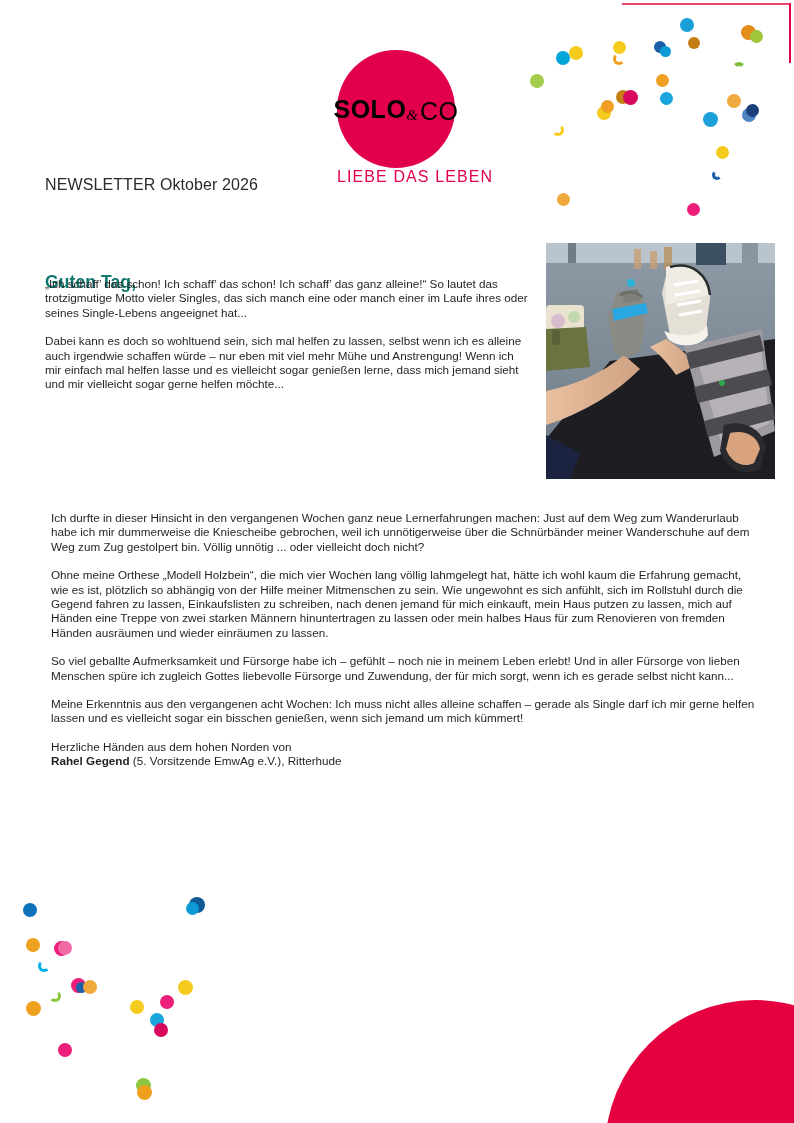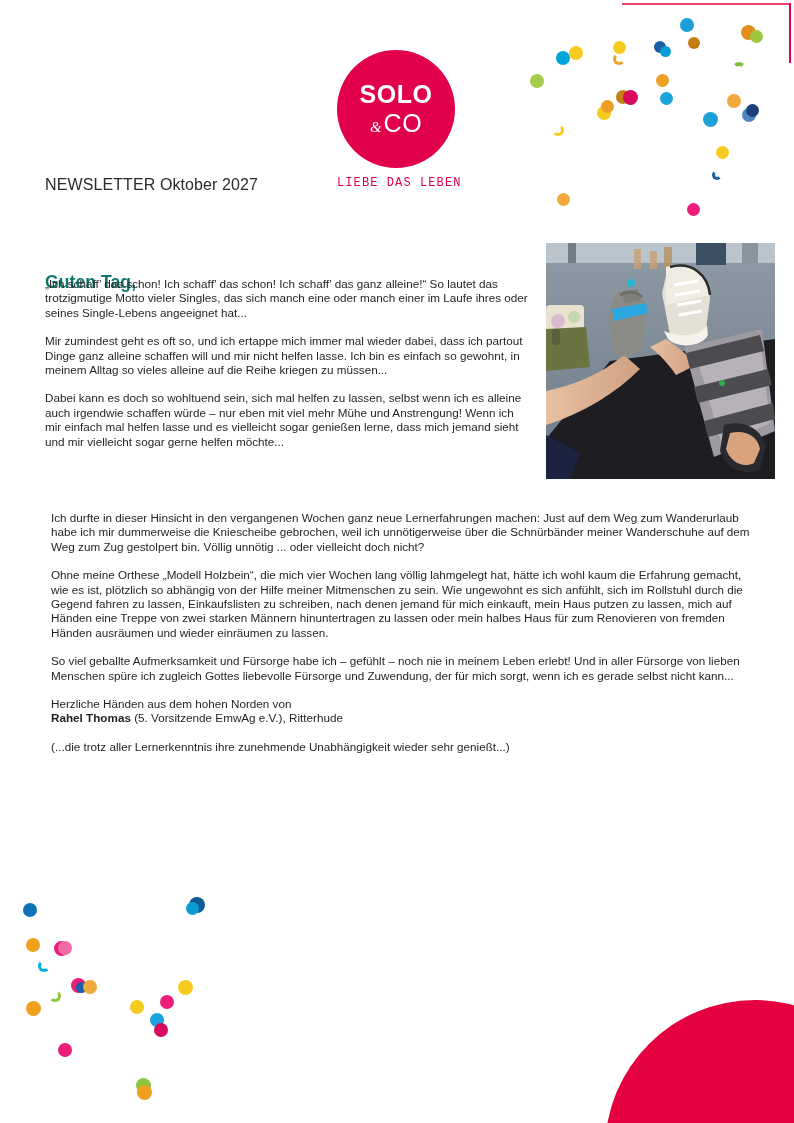--- a/index.html
+++ b/index.html
@@ -34,24 +34,24 @@
     position: absolute;
     top: 50px; left: 337px;
     width: 118px;
     text-align: center;
   }
   #logo-circle {
     width: 118px; height: 118px;
     border-radius: 50%;
     background: #e2004b;
     display: flex;
-    flex-direction: column;
+    flex-direction: row;
     align-items: center;
     justify-content: center;
-    color: #ffffff;
+    color: #000000;
   }
   #logo-solo {
     font-size: 25px;
     font-weight: bold;
     letter-spacing: 0.5px;
     line-height: 1;
   }
   #logo-co-row {
     display: flex;
     align-items: baseline;
@@ -64,26 +64,25 @@
     font-size: 15px;
     font-style: italic;
     margin-right: 2px;
   }
   #logo-co {
     font-size: 25px;
     font-weight: normal;
     letter-spacing: 0.5px;
   }
   #logo-tagline {
-    margin-top: 8px;
-    font-size: 12px;
+    margin-top: 0;
+    font-size: 16px;
     letter-spacing: 1.1px;
     color: #e2004b;
     white-space: nowrap;
-    font-family: Liberation Mono, monospace;
   }
 
   
   #issue-line {
     position: absolute;
     top: 176px; left: 45px;
     font-size: 16px;
     color: #2b2b2b;
     letter-spacing: 0.1px;
   }
@@ -203,21 +202,21 @@
   <div id="logo-circle" style="background: rgb(226, 0, 75);">
     <div id="logo-solo">SOLO</div>
     <div id="logo-co-row">
       <span id="logo-amp">&amp;</span>
       <span id="logo-co">CO</span>
     </div>
   </div>
   <div id="logo-tagline" style="color: rgb(226, 0, 75);">LIEBE DAS LEBEN</div>
 </div>
 
-<div id="issue-line">NEWSLETTER Oktober 2027</div>
+<div id="issue-line">NEWSLETTER Oktober 2026</div>
 
 <div id="greeting" style="color: #0f766e; margin-top: 34px;">Guten Tag,</div>
 
 <div id="photo">
   <svg width="229" height="236" viewBox="0 0 229 236">
     <defs>
       <linearGradient id="floorg" x1="0" y1="0" x2="0" y2="1">
         <stop offset="0" stop-color="#8f9ba6"></stop>
         <stop offset="1" stop-color="#6c7b88"></stop>
       </linearGradient>
@@ -278,28 +277,27 @@
     <path d="M178 182 C198 176 216 186 220 204 L214 226 C198 234 180 226 174 208 Z" fill="#2a2a2e"></path>
     <path d="M184 190 C200 186 212 194 214 206 L208 220 C196 226 184 218 180 206 Z" fill="#d9a37e"></path>
     <circle cx="176" cy="140" r="3" fill="#2fa84f"></circle>
 
     <path d="M0 192 L34 210 L24 236 L0 236 Z" fill="#1b2340"></path>
   </svg>
 </div>
 
 <div class="narrow-col" id="col-top">
   <p class="body">„Ich schaff’ das schon! Ich schaff’ das schon! Ich schaff’ das ganz alleine!“ So lautet das trotzigmutige Motto vieler Singles, das sich manch eine oder manch einer im Laufe ihres oder seines Single-Lebens angeeignet hat...</p>
-  <p class="body">Mir zumindest geht es oft so, und ich ertappe mich immer mal wieder dabei, dass ich partout Dinge ganz alleine schaffen will und mir nicht helfen lasse. Ich bin es einfach so gewohnt, in meinem Alltag so vieles alleine auf die Reihe kriegen zu müssen...</p>
   <p class="body">Dabei kann es doch so wohltuend sein, sich mal helfen zu lassen, selbst wenn ich es alleine auch irgendwie schaffen würde – nur eben mit viel mehr Mühe und Anstrengung! Wenn ich mir einfach mal helfen lasse und es vielleicht sogar genießen lerne, dass mich jemand sieht und mir vielleicht sogar gerne helfen möchte...</p>
 </div>
 
 <div class="wide-col" id="col-rest">
   <p class="body">Ich durfte in dieser Hinsicht in den vergangenen Wochen ganz neue Lernerfahrungen machen: Just auf dem Weg zum Wanderurlaub habe ich mir dummerweise die Kniescheibe gebrochen, weil ich unnötigerweise über die Schnürbänder meiner Wanderschuhe auf dem Weg zum Zug gestolpert bin. Völlig unnötig ... oder vielleicht doch nicht?</p>
   <p class="body">Ohne meine Orthese „Modell Holzbein“, die mich vier Wochen lang völlig lahmgelegt hat, hätte ich wohl kaum die Erfahrung gemacht, wie es ist, plötzlich so abhängig von der Hilfe meiner Mitmenschen zu sein. Wie ungewohnt es sich anfühlt, sich im Rollstuhl durch die Gegend fahren zu lassen, Einkaufslisten zu schreiben, nach denen jemand für mich einkauft, mein Haus putzen zu lassen, mich auf Händen eine Treppe von zwei starken Männern hinuntertragen zu lassen oder mein halbes Haus für zum Renovieren von fremden Händen ausräumen und wieder einräumen zu lassen.</p>
   <p class="body">So viel geballte Aufmerksamkeit und Fürsorge habe ich – gefühlt – noch nie in meinem Leben erlebt! Und in aller Fürsorge von lieben Menschen spüre ich zugleich Gottes liebevolle Fürsorge und Zuwendung, der für mich sorgt, wenn ich es gerade selbst nicht kann...</p>
+  <p class="body">Meine Erkenntnis aus den vergangenen acht Wochen: Ich muss nicht alles alleine schaffen – gerade als Single darf ich mir gerne helfen lassen und es vielleicht sogar ein bisschen genießen, wenn sich jemand um mich kümmert!</p>
 
   <p class="body">
     <span>Herzliche Händen aus dem hohen Norden von</span><br>
-    <span class="sig-name">Rahel Thomas</span><span> (5. Vorsitzende EmwAg e.V.), Ritterhude</span>
+    <span class="sig-name">Rahel Gegend</span><span> (5. Vorsitzende EmwAg e.V.), Ritterhude</span>
   </p>
 
-  <p class="body">(...die trotz aller Lernerkenntnis ihre zunehmende Unabhängigkeit wieder sehr genießt...)</p>
 </div>
 
 </body></html>

